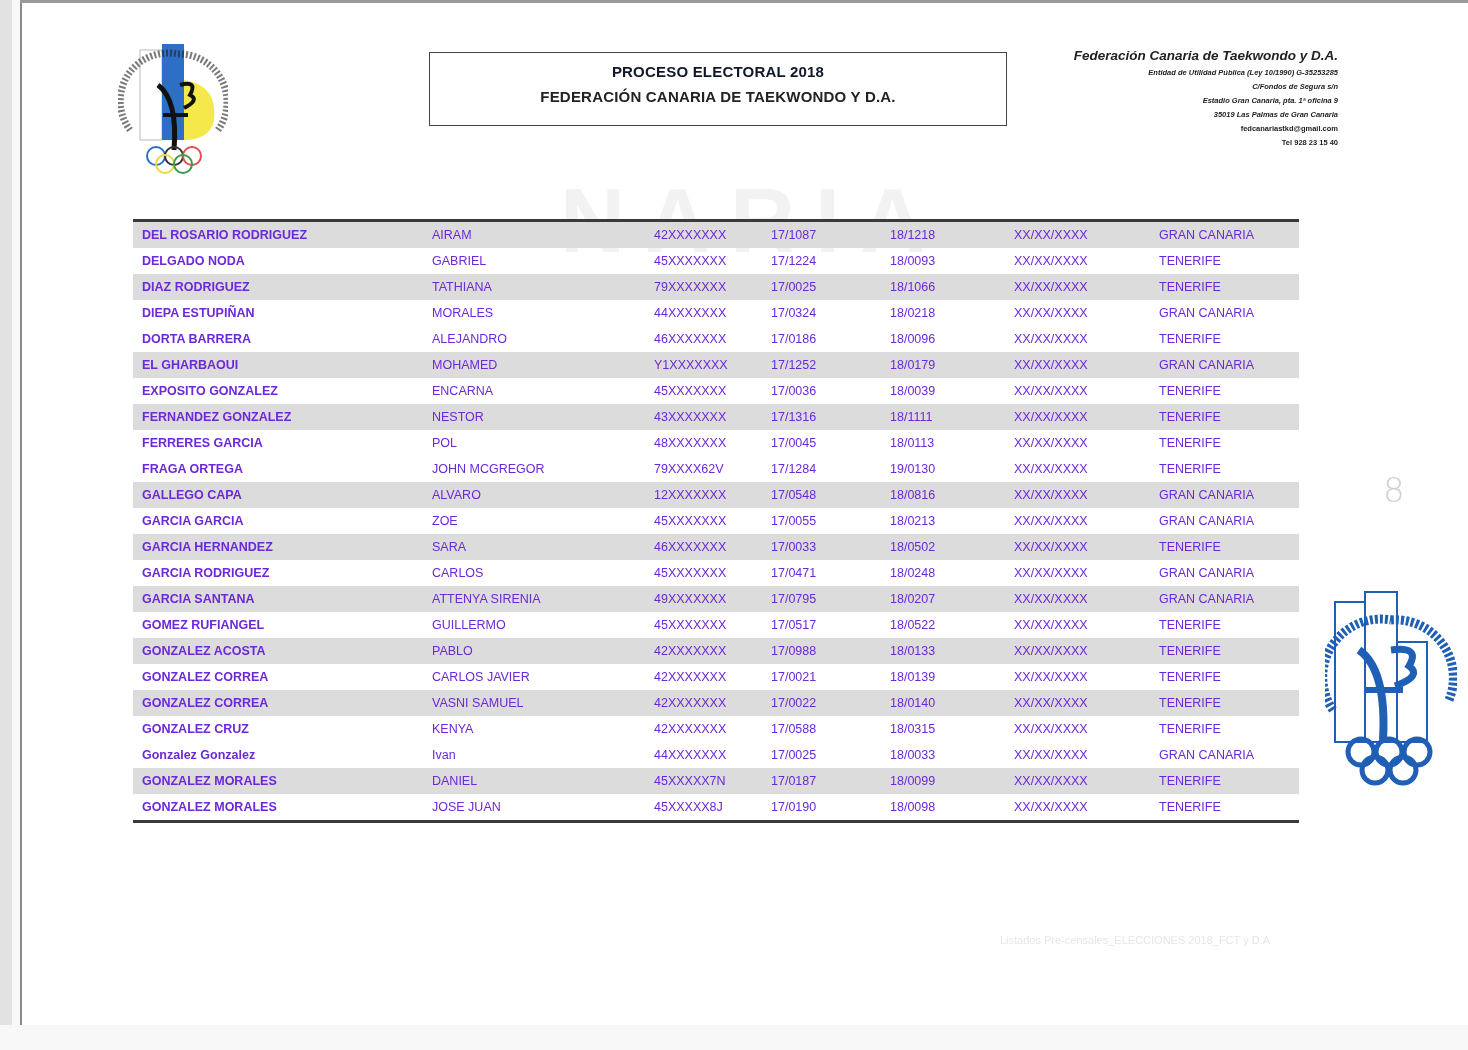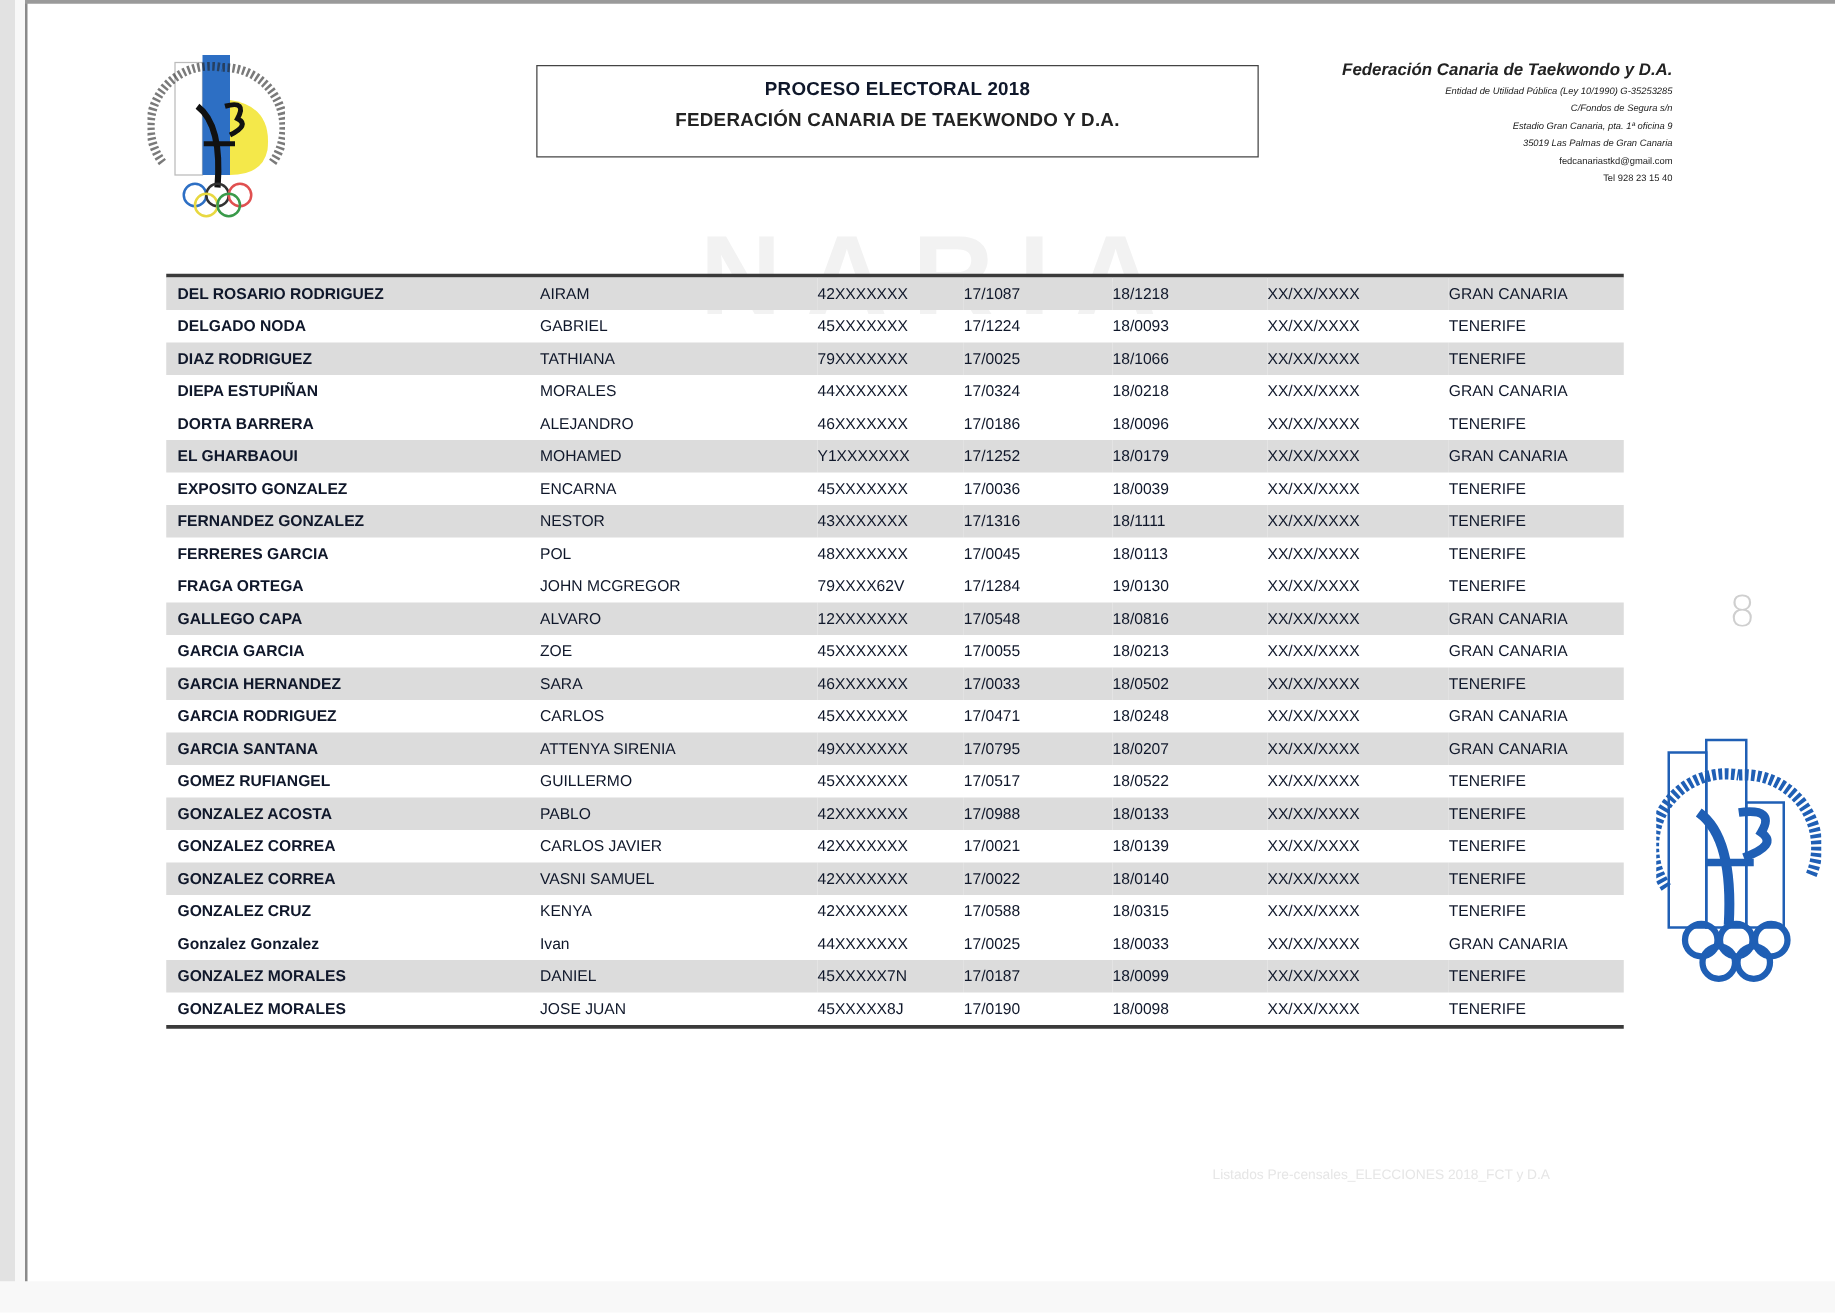--- a/index.html
+++ b/index.html
@@ -82,40 +82,40 @@
       color: #222;
       z-index: 1;
     }
     .org-info .org-name {
       font-size: 13.5px;
       font-weight: bold;
       margin-bottom: 3px;
     }
     .org-info .org-line {
       font-size: 7.5px;
-      font-weight: normal;
+      font-weight: bold;
       line-height: 14px;
     }
     .org-info .org-plain {
       font-style: normal;
     }
     
     .table-wrap {
       position: absolute;
       left: 133px; top: 219px;
       width: 1166px;
       border-top: 3px solid #3a3a3a;
       border-bottom: 3px solid #3a3a3a;
       z-index: 1;
     }
     table {
       width: 100%;
       border-collapse: collapse;
       font-size: 12.5px;
-      color: #0f172a;
+      color: #6d28d9;
     }
     tr {
       height: 26px;
     }
     tr.striped td {
       background: #dcdcdc;
     }
     td {
       padding: 0;
       white-space: nowrap;
@@ -153,21 +153,21 @@
       font-family: "DejaVu Sans", sans-serif;
       font-weight: 300;
     }
     .logo-right {
       position: absolute;
       left: 1325px; top: 590px;
       width: 132px; height: 196px;
     }
     .footer-text {
       position: absolute;
-      left: 970px; top: 934px;
+      left: 1000px; top: 934px;
       font-size: 11px;
       color: #e6e6e6;
       text-align: right;
     }
   </style>
 </head>
 <body>
 
 <div class="left-bar"></div>
 <div class="page"></div>

